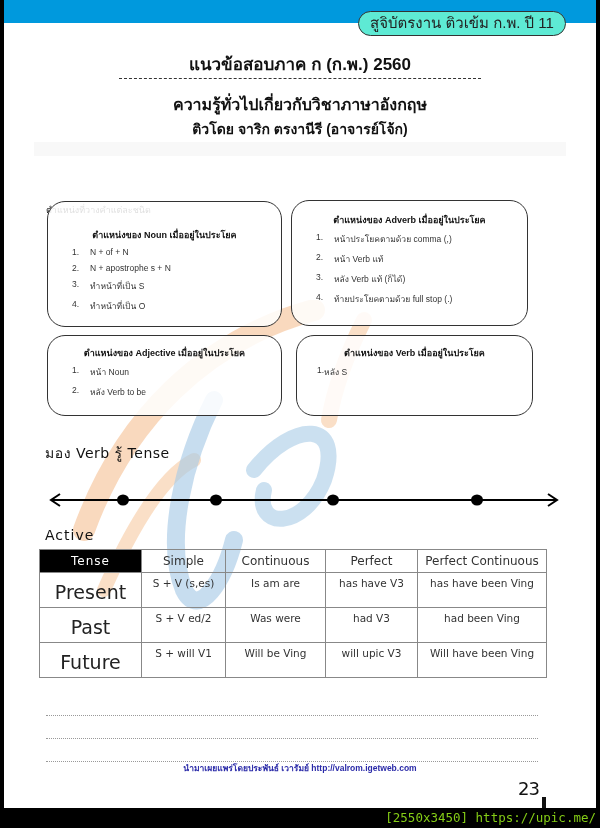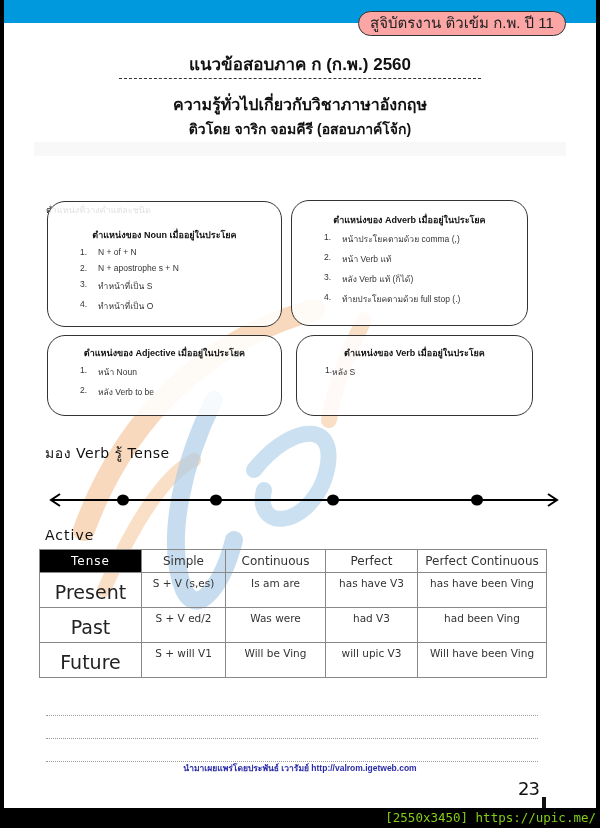--- a/index.html
+++ b/index.html
@@ -1,29 +1,29 @@
 <!DOCTYPE html>
 <html><head>
 <meta charset="utf-8">
 <style>
   * { box-sizing: border-box; margin: 0; padding: 0; }
   html, body { width: 600px; height: 828px; background: #000; overflow: hidden; }
   body { font-family: "DejaVu Sans", sans-serif; color: #111; position: relative; }
   .page { position: absolute; left: 4px; top: 0; width: 592px; height: 808px; background: #fff; overflow: hidden; }
   .topbar { position: absolute; left: 0; top: 0; width: 592px; height: 23px; background: #0099dd; }
-  .topbar-pill { position: absolute; left: 354px; top: 11px; width: 208px; height: 25px; background: #fca5a5; border: 1.5px solid #333; border-radius: 13px; font-size: 15px; text-align: center; line-height: 22px; color: #222; font-family: "Liberation Sans", sans-serif; }
+  .topbar-pill { position: absolute; left: 354px; top: 11px; width: 208px; height: 25px; background: #5eead4; border: 1.5px solid #333; border-radius: 13px; font-size: 15px; text-align: center; line-height: 22px; color: #222; font-family: "Liberation Sans", sans-serif; }
   .watermark { position: absolute; left: 60px; top: 300px; width: 360px; height: 320px; pointer-events: none; }
   .title { position: absolute; left: 0; width: 592px; text-align: center; font-family: "Liberation Sans", sans-serif; }
   .t1 { top: 50px; font-size: 17px; font-weight: bold; }
   .dash { position: absolute; left: 115px; top: 78px; width: 362px; border-top: 1.5px dashed #333; }
   .t2 { top: 92px; font-size: 16px; font-weight: bold; }
   .t3 { top: 118px; font-size: 14px; font-weight: bold; }
   .grayband { position: absolute; left: 30px; top: 142px; width: 532px; height: 14px; background: #f8f8f8; }
   .section-label { position: absolute; left: 42px; top: 175px; font-size: 9px; font-family: Liberation Sans, sans-serif; color: #222; margin-top: 28px; }
-  .box { position: absolute; border: 1.5px solid #333; border-radius: 18px; background: rgba(255,255,255,0.85); padding: 10px 28px; font-family: "Liberation Sans", sans-serif; }
+  .box { position: absolute; border: 1.5px solid #333; border-radius: 18px; background: rgba(255,255,255,0.85); padding: 10px 20px; font-family: "Liberation Sans", sans-serif; }
   .box h4 { font-size: 9px; text-align: center; font-weight: bold; margin-bottom: 5px; }
   .box ol { list-style: none; font-size: 8.5px; color: #333; }
   .box ol li { display: flex; margin-bottom: 6px; }
   .box ol li .n { width: 22px; flex-shrink: 0; padding-left: 4px; }
   .box-noun { left: 43px; top: 201px; width: 235px; height: 126px; padding-top: 26px; }
   .box-adverb { left: 287px; top: 200px; width: 237px; height: 126px; padding-top: 12px; }
   .box-adj { left: 43px; top: 335px; width: 235px; height: 81px; }
   .box-verb { left: 292px; top: 335px; width: 237px; height: 81px; }
   .box-verb ol li .n { width: auto; padding-left: 0; }
   .verb-tense { position: absolute; left: 41px; top: 442px; font-size: 14px; font-family: "DejaVu Sans", sans-serif; letter-spacing: 0.5px; }
@@ -54,21 +54,21 @@
     <path d="M20 230 C 60 120, 140 40, 250 10" stroke="#f6c9a2" stroke-width="22" fill="none" opacity="0.7" stroke-linecap="round"></path>
     <path d="M40 290 C 80 200, 110 170, 130 160" stroke="#f6c9a2" stroke-width="14" fill="none" opacity="0.6" stroke-linecap="round"></path>
     <path d="M300 20 C 280 60, 270 90, 265 120" stroke="#f6c9a2" stroke-width="16" fill="none" opacity="0.6" stroke-linecap="round"></path>
     <path d="M150 100 C 120 160, 100 240, 120 290 C 135 320, 160 280, 170 240" stroke="#a9cbe6" stroke-width="18" fill="none" opacity="0.65" stroke-linecap="round"></path>
     <path d="M190 170 C 230 120, 280 120, 260 180 C 240 230, 190 230, 200 190" stroke="#a9cbe6" stroke-width="16" fill="none" opacity="0.6" stroke-linecap="round"></path>
   </svg>
 
   <div class="title t1">แนวข้อสอบภาค ก (ก.พ.) 2560</div>
   <div class="dash"></div>
   <div class="title t2">ความรู้ทั่วไปเกี่ยวกับวิชาภาษาอังกฤษ</div>
-  <div class="title t3">ติวโดย จาริก จอมคีรี (อสอบภาค์โจ้ก)</div>
+  <div class="title t3">ติวโดย จาริก ตรงานีรี (อาจารย์โจ้ก)</div>
   <div class="grayband"></div>
 
   <div class="section-label">ตำแหน่งที่วางคำแต่ละชนิด</div>
 
   <div class="box box-noun">
     <h4>ตำแหน่งของ Noun เมื่ออยู่ในประโยค</h4>
     <ol>
       <li>
           <span class="n">1.</span>
           <span>N + of + N</span>

